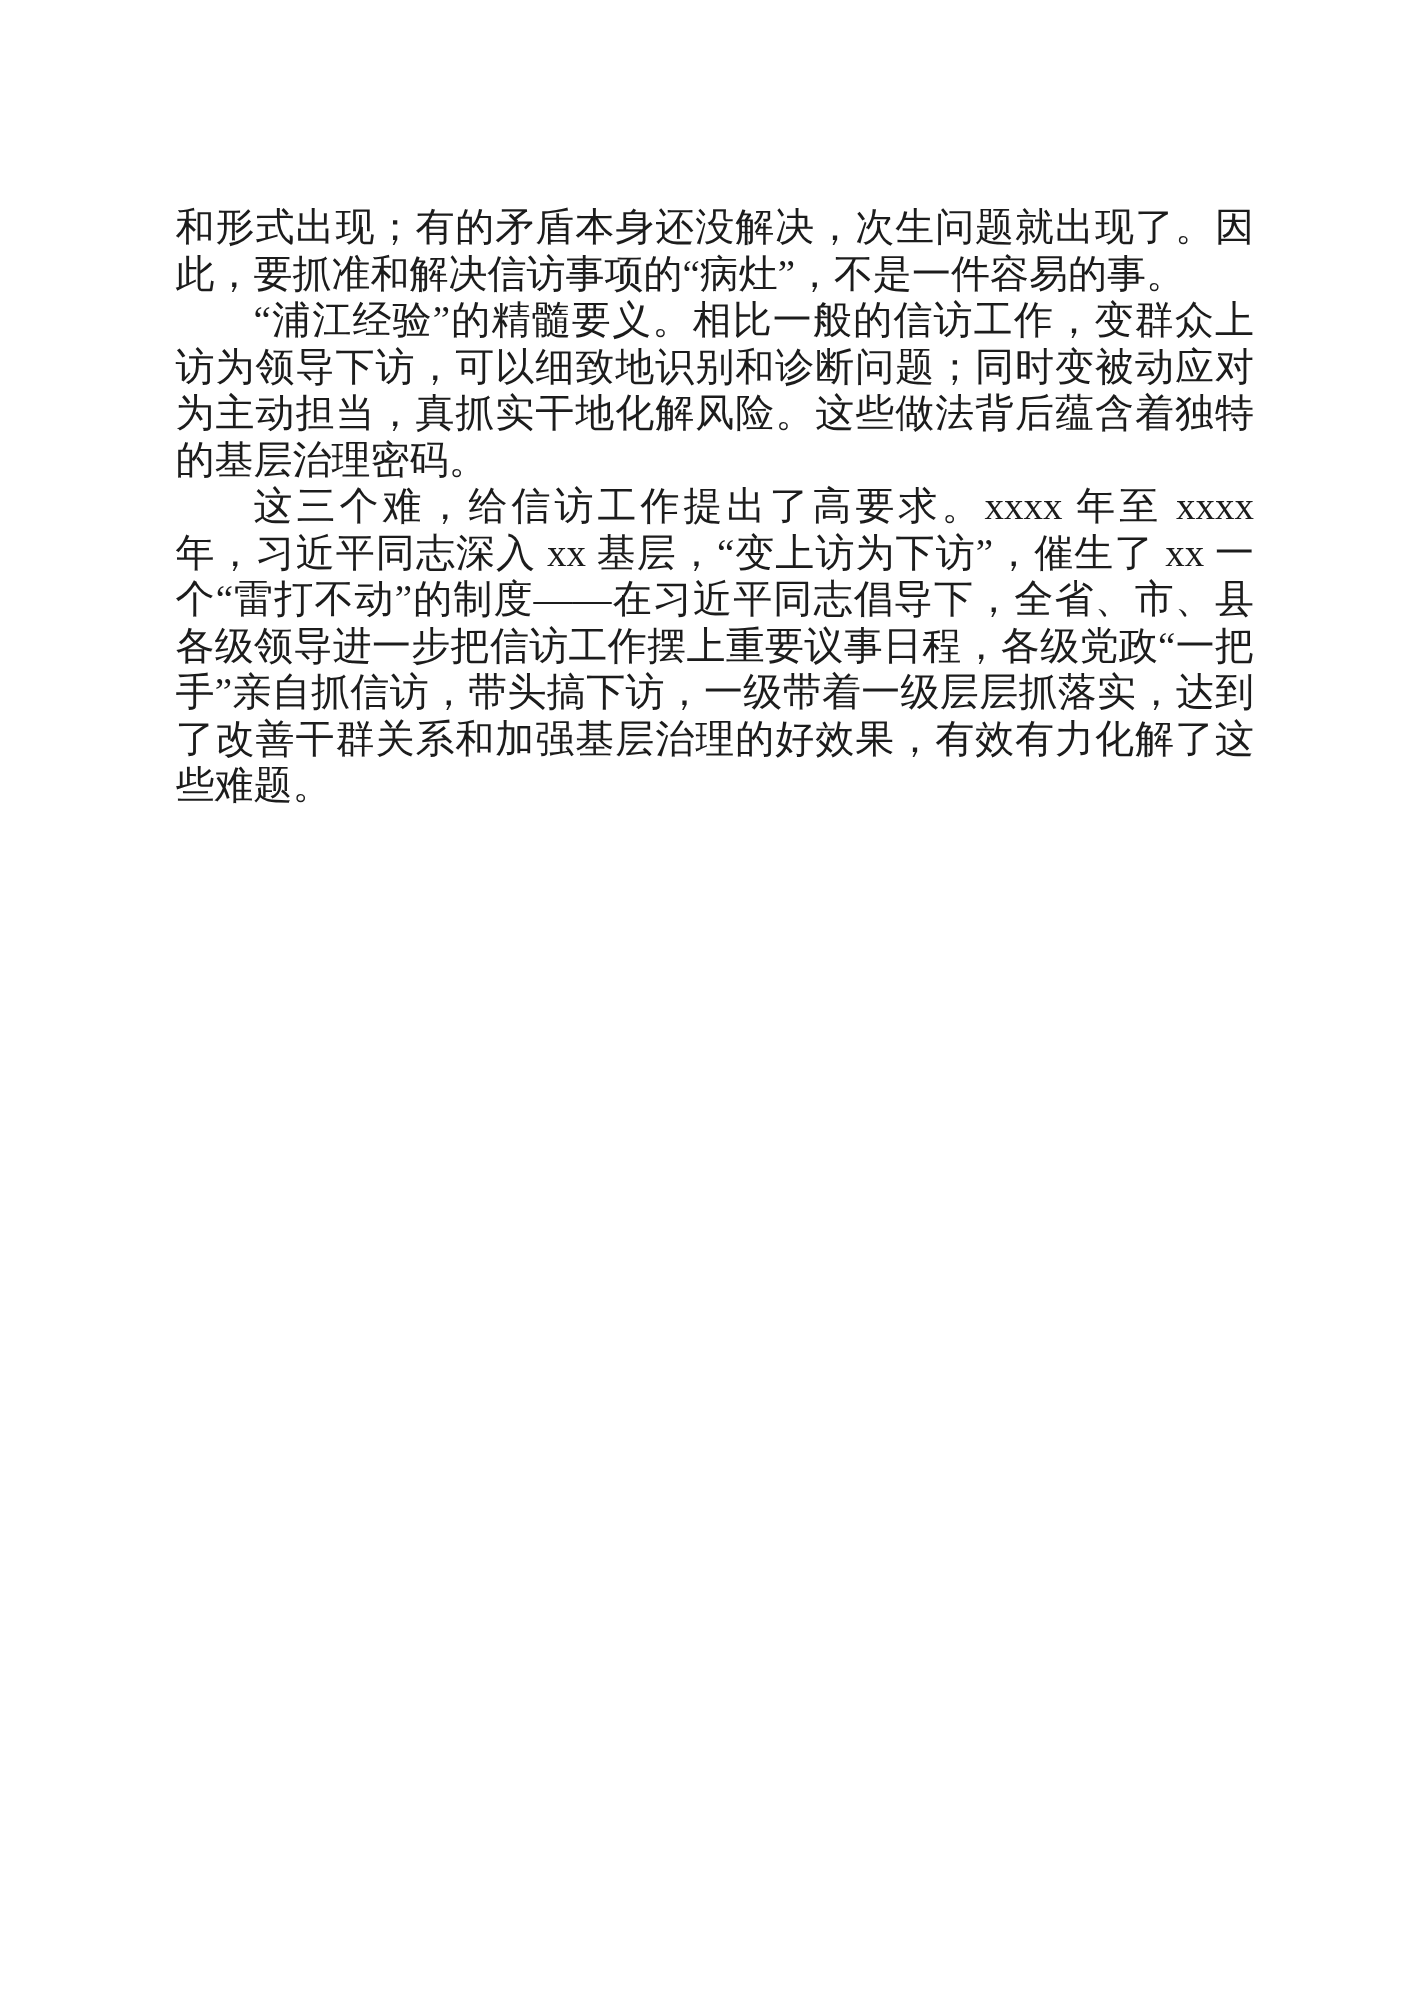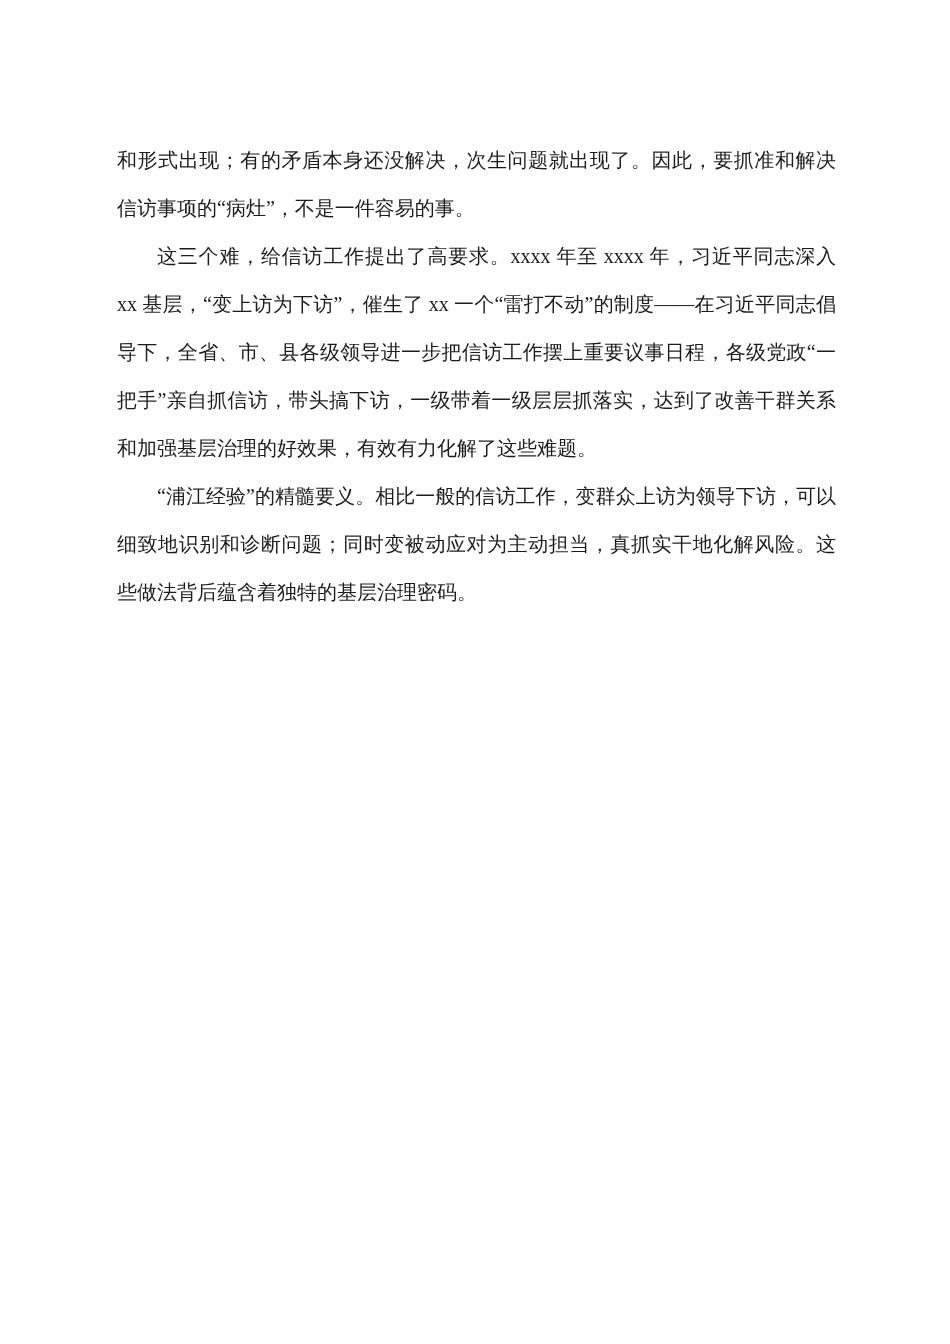--- a/index.html
+++ b/index.html
@@ -18,22 +18,22 @@
     width: 950px;
     height: 1344px;
     background: #ffffff;
     overflow: hidden;
   }
   .text-block {
     position: absolute;
     left: 117px;
     top: 136px;
     width: 719px;
-    font-size: 20px;
-    line-height: 48px;
+    font-size: 26px;
+    line-height: 31px;
     color: #1c1c1c;
     text-align: justify;
     text-justify: inter-ideograph;
     letter-spacing: 0;
     font-weight: 400;
   }
   .text-block p {
     margin: 0;
     padding: 0;
   }
@@ -42,18 +42,18 @@
   }
 </style>
 </head>
 <body style="background: rgb(255, 255, 255);">
 
 <div class="page">
   <div class="text-block" style="color: rgb(28, 28, 28);">
 
       <p>和形式出现；有的矛盾本身还没解决，次生问题就出现了。因此，要抓准和解决信访事项的“病灶”，不是一件容易的事。</p>
 
+      <p class="indent">“浦江经验”的精髓要义。相比一般的信访工作，变群众上访为领导下访，可以细致地识别和诊断问题；同时变被动应对为主动担当，真抓实干地化解风险。这些做法背后蕴含着独特的基层治理密码。</p>
+
       <p class="indent">这三个难，给信访工作提出了高要求。xxxx 年至 xxxx 年，习近平同志深入 xx 基层，“变上访为下访”，催生了 xx 一个“雷打不动”的制度——在习近平同志倡导下，全省、市、县各级领导进一步把信访工作摆上重要议事日程，各级党政“一把手”亲自抓信访，带头搞下访，一级带着一级层层抓落实，达到了改善干群关系和加强基层治理的好效果，有效有力化解了这些难题。</p>
-
-      <p class="indent">“浦江经验”的精髓要义。相比一般的信访工作，变群众上访为领导下访，可以细致地识别和诊断问题；同时变被动应对为主动担当，真抓实干地化解风险。这些做法背后蕴含着独特的基层治理密码。</p>
 
     </div>
 </div>
 
 </body></html>

